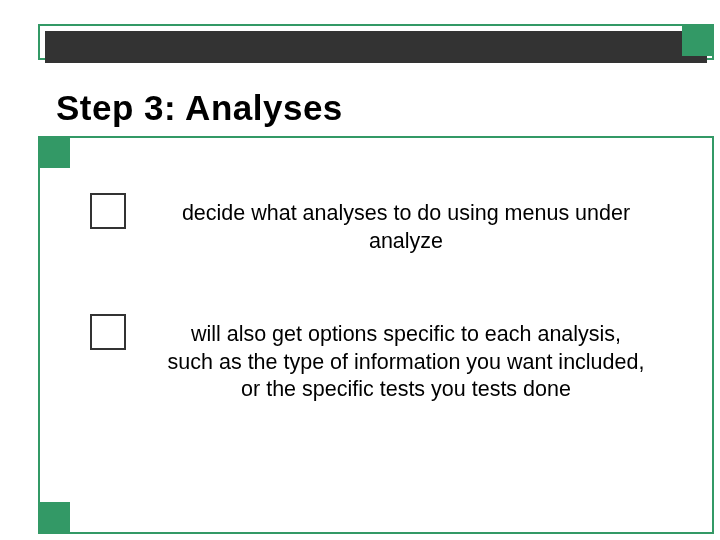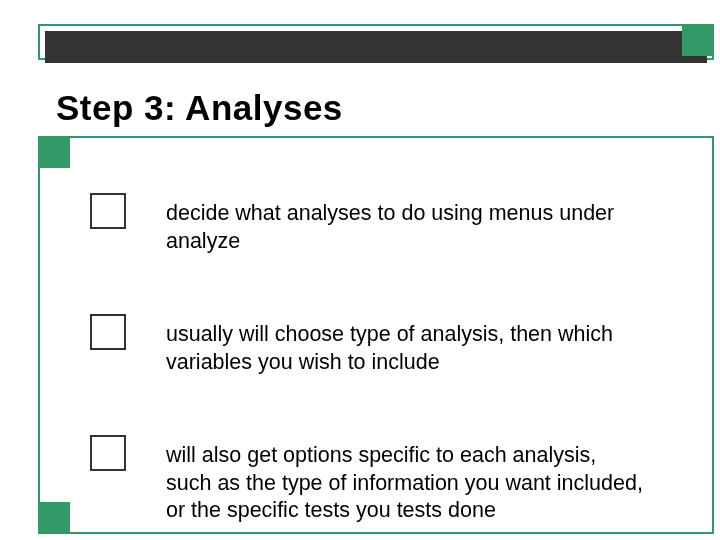--- a/index.html
+++ b/index.html
@@ -72,20 +72,21 @@
     position: absolute;
     left: 18px;
     right: 18px;
     top: 14px;
     bottom: 14px;
   }
   .bullet-row {
     display: flex;
     align-items: flex-start;
     margin-bottom: 2px;
+    text-align: center;
   }
   .bullet-icon {
     width: 11px;
     height: 11px;
     border: 2px solid #333333;
     margin-top: 9px;
     margin-right: 24px;
     flex-shrink: 0;
   }
   .bullet-text {
@@ -111,24 +112,20 @@
     <div class="bodyframe-notch-tl"></div>
     <div class="bodyframe-notch-bl"></div>
 
     <div class="content">
 
       <div class="bullet-row">
         <div class="bullet-icon"></div>
         <div class="bullet-text">decide what analyses to do using menus under analyze</div>
       </div>
 
-      <div class="bullet-row">
-        <div class="bullet-icon"></div>
-        <div class="bullet-text">usually will choose type of analysis, then which variables you wish to include</div>
-      </div>
 
 
       <div class="bullet-row">
         <div class="bullet-icon"></div>
         <div class="bullet-text">will also get options specific to each analysis, such as the type of information you want included, or the specific tests you tests done</div>
       </div>
 
 
     </div>
   </div>

